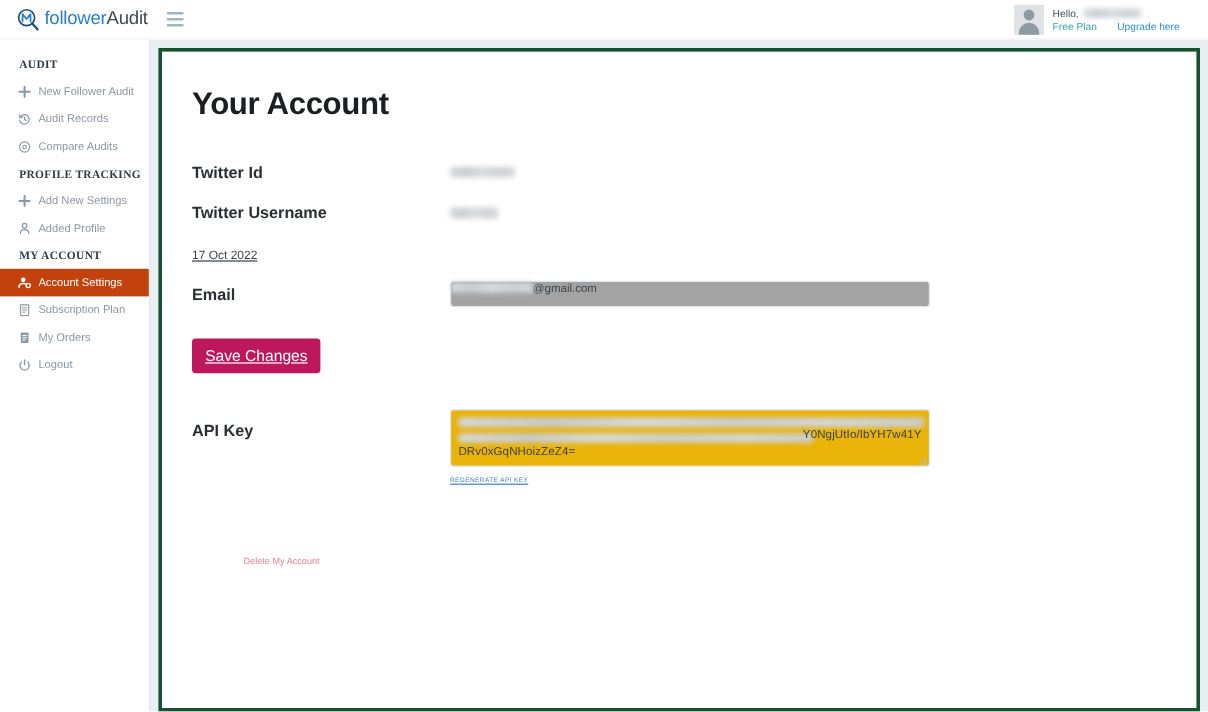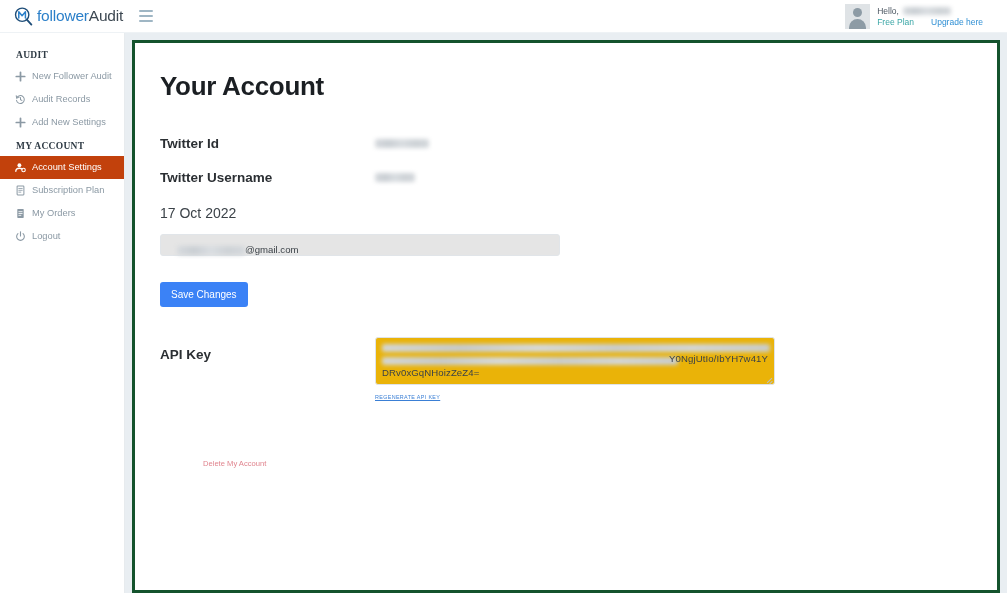--- a/index.html
+++ b/index.html
@@ -66,41 +66,41 @@
     position: absolute; top: 40px; left: 132px; width: 868px; height: 553px;
     background: #ffffff; border: 3px solid #14532d;
   }
   .card-inner { padding: 28px 0 0 25px; }
 
   .page-title { font-size: 26px; font-weight: bold; color: #1b1f23; letter-spacing: -0.3px; }
 
   .form-rows { margin-top: 26px; position: relative; }
   .form-row { display: flex; align-items: center; min-height: 30px; }
   .form-label { width: 215px; font-size: 13.5px; font-weight: bold; color: #2b2f33; flex: none; }
-  .form-value { font-size: 14px; color: #3b4248; }
+  .form-value { font-size: 10px; color: #3b4248; text-decoration: underline; }
 
   .row-twitterid { margin-bottom: 4px; }
   .row-username { margin-bottom: 6px; align-items: center; }
   .row-lastlogin { margin-bottom: 0px; }
 
   .blur-id { width: 54px; height: 9px; }
   .blur-user { width: 40px; height: 9px; }
 
   .email-input {
-    width: 400px; height: 22px; background: #e5e5e5;
+    width: 400px; height: 22px; background: #a3a3a3;
     border: 1px solid #e1e5e9; border-radius: 3px;
-    font-size: 9.6px; color: #3b4248; padding: 0 16px;
-    display: flex; align-items: flex-end; font-family: "Liberation Sans", sans-serif;
+    font-size: 9.6px; color: #3b4248; padding: 0 0;
+    display: flex; align-items: flex-start; font-family: "Liberation Sans", sans-serif;
   }
   .blur-email { width: 68px; height: 9px; margin-right: 0px; }
 
   .save-btn {
-    margin-top: 22px; background: #3b82f6; color: #ffffff;
-    border: none; border-radius: 3px; font-size: 10px;
-    padding: 7px 11px; cursor: pointer; font-family: "Liberation Sans", sans-serif;
+    margin-top: 22px; background: #be185d; color: #ffffff;
+    border: none; border-radius: 3px; font-size: 13px;
+    padding: 7px 11px; cursor: pointer; font-family: "Liberation Sans", sans-serif; text-decoration: underline;
   }
 
   .apikey-block { margin-top: 30px; display: flex; align-items: flex-start; }
   .apikey-label { width: 215px; font-size: 13.5px; font-weight: bold; color: #2b2f33; flex: none; padding-top: 10px; }
   .apikey-col { position: relative; }
   .apikey-box {
     width: 400px; height: 48px; background: #eab308;
     border: 1px solid #dfe3e7; border-radius: 3px;
     position: relative; overflow: hidden; cursor: text;
   }
@@ -194,31 +194,50 @@
       <span class="ico">
         <svg width="11" height="11" viewBox="0 0 12 12">
           <path d="M1.9 4.3A4.3 4.3 0 1 1 1.6 6.8" fill="none" stroke="currentColor" stroke-width="1.1" stroke-linecap="round"></path>
           <path d="M1.3 1.8 L1.9 4.5 L4.5 3.7" fill="none" stroke="currentColor" stroke-width="1.1" stroke-linecap="round" stroke-linejoin="round"></path>
           <path d="M6 3.9V6.1L7.5 7" fill="none" stroke="currentColor" stroke-width="1.1" stroke-linecap="round"></path>
         </svg>
       </span>
       <span>Audit Records</span>
     </div>
 
-
+    <div class="nav-item">
+      <span class="ico">
+        <svg width="11" height="11" viewBox="0 0 12 12">
+          <circle cx="6" cy="6" r="4.6" fill="none" stroke="currentColor" stroke-width="1.05"></circle>
+          <circle cx="6" cy="6" r="1.6" fill="none" stroke="currentColor" stroke-width="1.05"></circle>
+        </svg>
+      </span>
+      <span>Compare Audits</span>
+    </div>
+
+    <div class="nav-heading">PROFILE TRACKING</div>
 
     <div class="nav-item">
       <span class="ico">
         <svg width="11" height="11" viewBox="0 0 12 12">
             <path d="M6 1.4V10.6M1.4 6H10.6" stroke="currentColor" stroke-width="1.9" stroke-linecap="round"></path>
           </svg>
       </span>
       <span>Add New Settings</span>
     </div>
 
+    <div class="nav-item">
+      <span class="ico">
+        <svg width="11" height="11" viewBox="0 0 12 12">
+          <circle cx="6" cy="3.4" r="2.1" fill="none" stroke="currentColor" stroke-width="1.1"></circle>
+          <path d="M2.2 10.4c0-2.2 1.7-3.5 3.8-3.5s3.8 1.3 3.8 3.5" fill="none" stroke="currentColor" stroke-width="1.1" stroke-linecap="round"></path>
+        </svg>
+      </span>
+      <span>Added Profile</span>
+    </div>
 
     <div class="nav-heading">MY ACCOUNT</div>
 
     <div class="nav-item active">
       <span class="ico">
         <svg width="11" height="11" viewBox="0 0 12 12">
           <circle cx="4.8" cy="3.5" r="2.1" fill="currentColor"></circle>
           <path d="M0.9 10.2c0-2.1 1.7-3.4 3.9-3.4 1.1 0 2.1.3 2.8.9" fill="none" stroke="currentColor" stroke-width="1.5" stroke-linecap="round"></path>
           <circle cx="9.3" cy="8.7" r="1.9" fill="none" stroke="currentColor" stroke-width="1.2"></circle>
         </svg>
@@ -274,20 +293,21 @@
         <div class="form-row row-username">
           <div class="form-label">Twitter Username</div>
           <div class="redact blur-user"></div>
         </div>
 
         <div class="form-row row-lastlogin">
           <div class="form-value">17 Oct 2022</div>
         </div>
 
         <div class="form-row" style="margin-top:2px;">
+          <div class="form-label">Email</div>
           <div class="email-input">
             <span class="redact blur-email"></span>
             <span>@gmail.com</span>
           </div>
         </div>
 
         <button class="save-btn">Save Changes</button>
 
         <div class="apikey-block">
           <div class="apikey-label">API Key</div>

